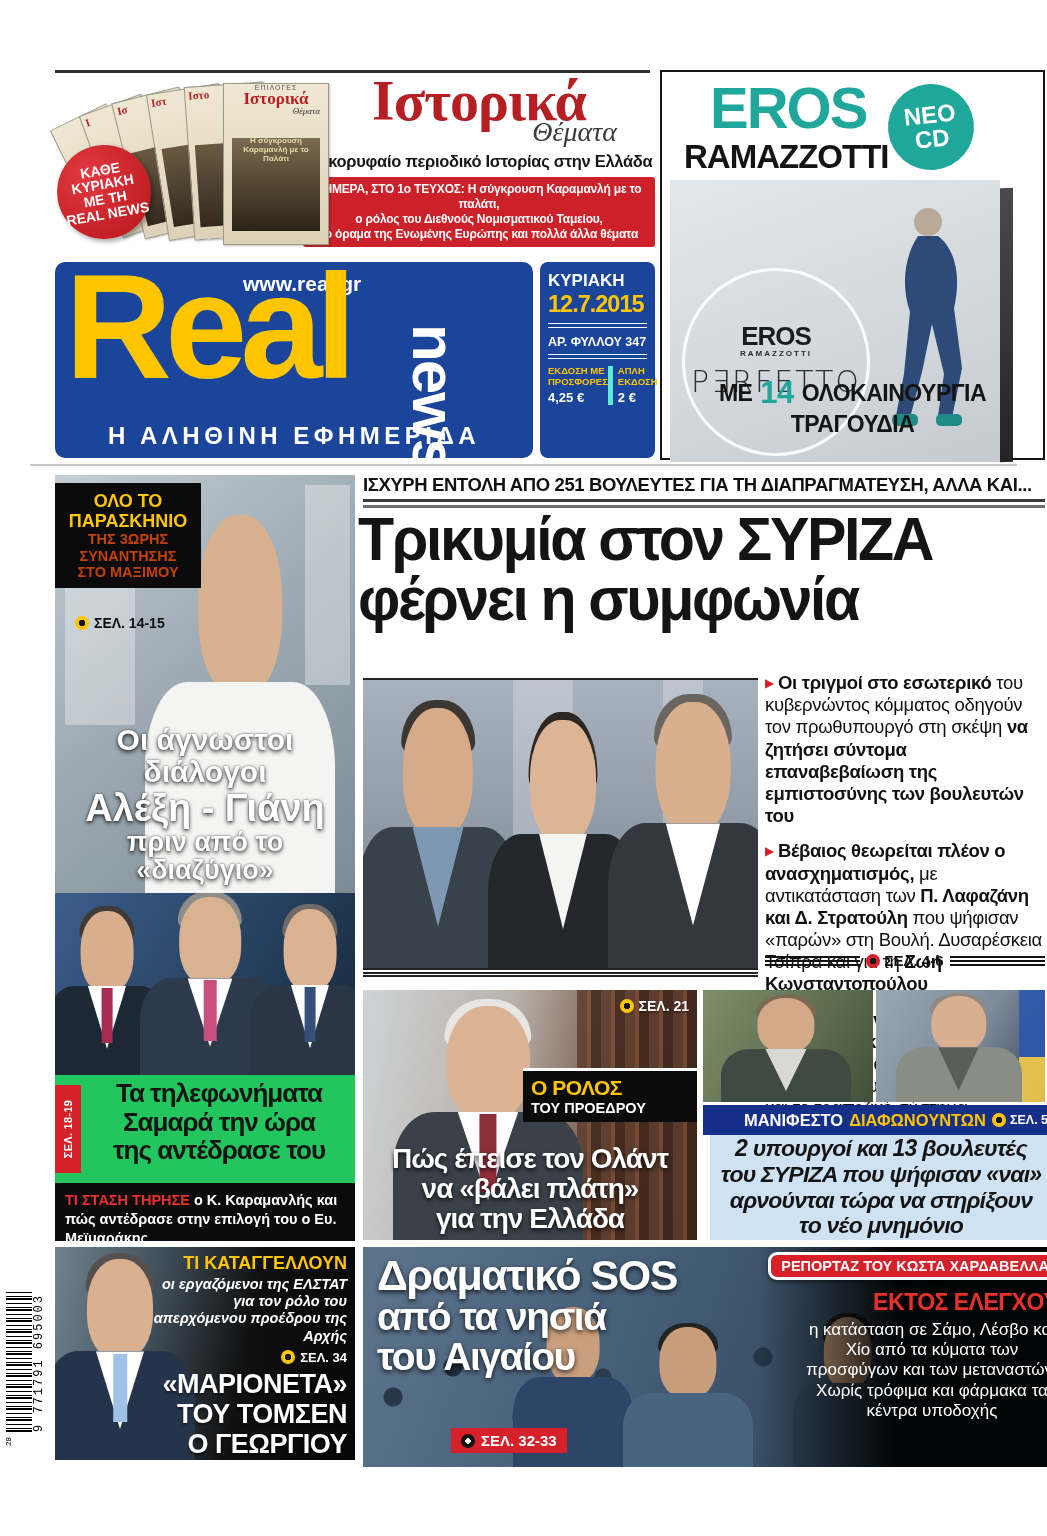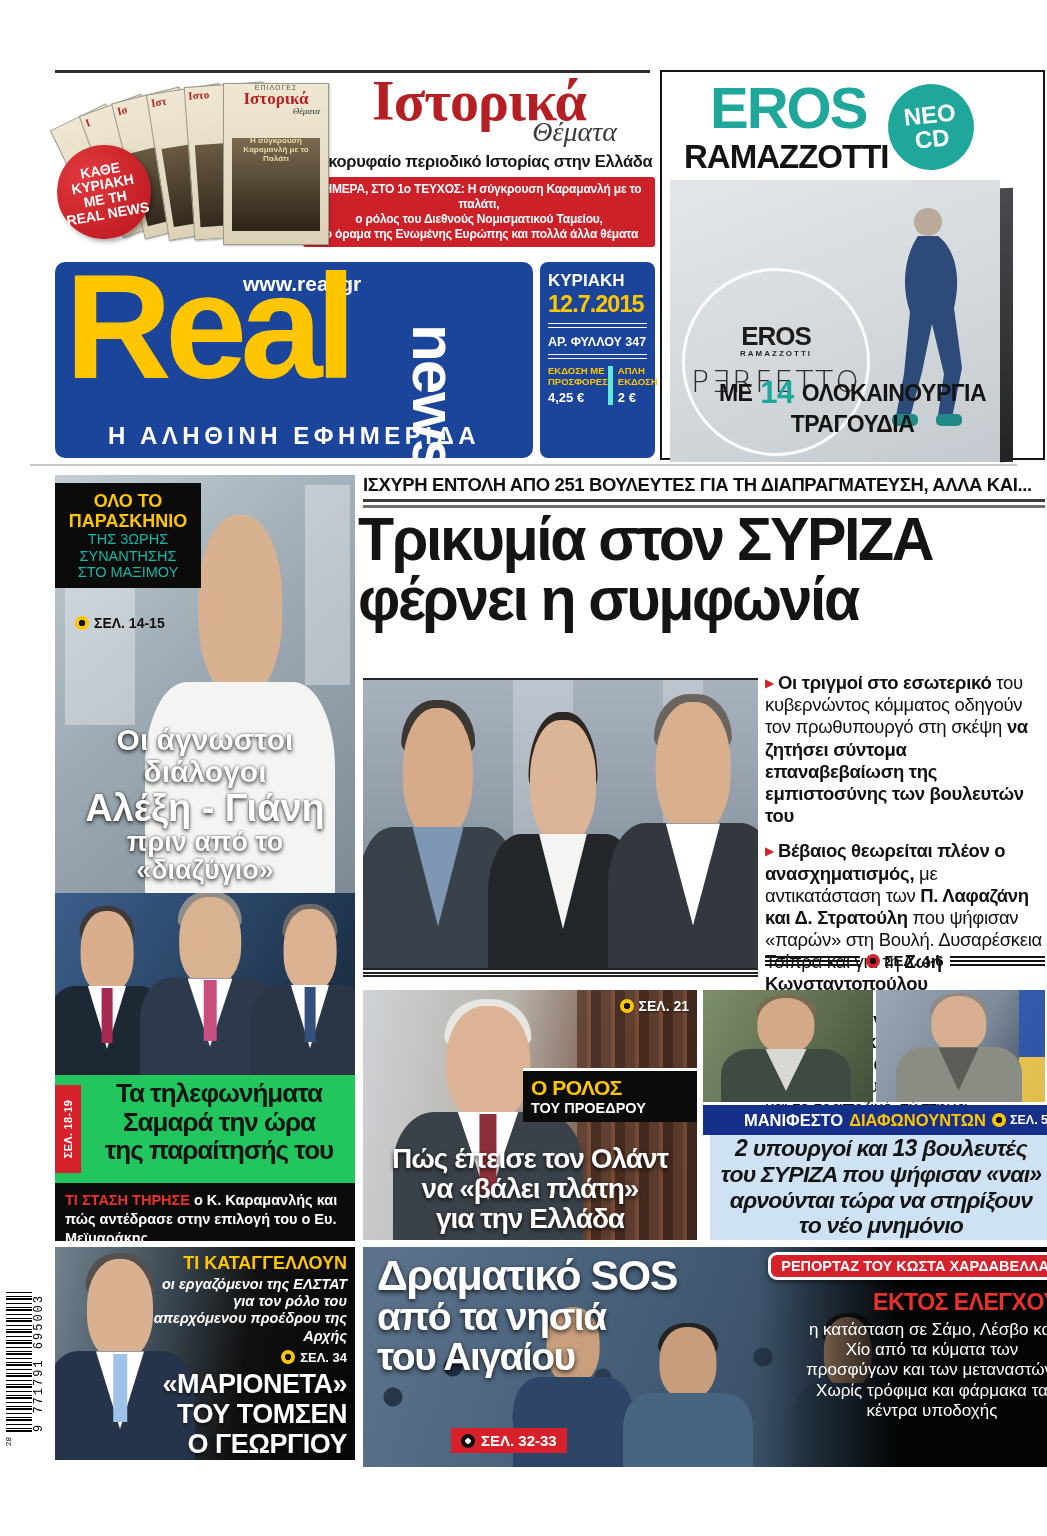--- a/index.html
+++ b/index.html
@@ -79,21 +79,21 @@
   .p-hair{position:absolute;left:50%;top:-3%;transform:translateX(-50%);width:46%;height:22%;background:var(--hair,#555);border-radius:50% 50% 40% 40%/80% 80% 30% 30%;}
   .p-torso{position:absolute;bottom:0;left:0;width:100%;height:56%;background:var(--suit,#2a3440);border-radius:22% 22% 0 0/40% 40% 0 0;}
   .p-shirt{position:absolute;left:50%;top:0;transform:translateX(-50%);width:32%;height:66%;background:var(--shirt,#fff);clip-path:polygon(0 0,100% 0,50% 100%);}
   .p-tie{position:absolute;left:50%;top:2%;transform:translateX(-50%);width:9%;height:58%;background:var(--tie,transparent);}
 
   
   #story1{left:55px;top:475px;width:300px;height:418px;background:linear-gradient(140deg,#c3cdd3 0%,#9eabb4 45%,#7d8b96 100%);overflow:hidden;}
   #story1 .win{position:absolute;background:rgba(255,255,255,.35);}
   #s1-label{position:absolute;left:0;top:8px;width:138px;background:#0b0b0b;padding:8px 4px;text-align:center;line-height:1.12;}
   .s1-y{color:#ffc600;font-weight:800;font-size:18px;}
-  .s1-w{color:#14b8a6;font-weight:400;font-size:14.5px;}
+  .s1-w{color:#c2410c;font-weight:700;font-size:14.5px;}
   #s1-ref{position:absolute;left:20px;top:140px;display:flex;align-items:center;gap:5px;font-weight:800;font-size:14px;color:#111;}
   .ref-dot{width:14px;height:14px;border-radius:50%;flex:0 0 auto;}
   .ref-dot.red{background:radial-gradient(circle,#111 0 3px,#d6212a 3.5px);}
   .ref-dot.yel{background:radial-gradient(circle,#111 0 3px,#ffc600 3.5px);}
   #s1-headline{position:absolute;left:0;bottom:8px;width:100%;text-align:center;color:#fff;font-weight:800;line-height:1.06;
                text-shadow:0 2px 4px rgba(0,0,0,.75),0 0 2px rgba(0,0,0,.6);}
   #s1-headline .l1{font-size:30px;} #s1-headline .l2{font-size:38px;} #s1-headline .l3{font-size:27px;}
 
   #story2{left:55px;top:893px;width:300px;height:348px;}
   #s2-photo{position:absolute;left:0;top:0;width:300px;height:182px;background:linear-gradient(120deg,#3c5e8c 0%,#27415f 55%,#17283a 100%);overflow:hidden;}
@@ -354,21 +354,21 @@
           </div>
       </div>
     </div>
     <div id="s2-box">
       <div id="s2-badge">
         <span>ΣΕΛ. 18-19</span>
       </div>
       <div id="s2-headline">
         <div>Τα τηλεφωνήματα</div>
         <div>Σαμαρά την ώρα</div>
-        <div>της παραίτησής του</div>
+        <div>της αντέδρασε του</div>
       </div>
     </div>
     <div id="s2-bar">
       <span class="red">ΤΙ ΣΤΑΣΗ ΤΗΡΗΣΕ</span><span> ο Κ. Καραμανλής και πώς αντέδρασε στην επιλογή του ο Ευ. Μεϊμαράκης</span>
     </div>
   </div>
 
   <div class="abs" id="story3">
     <div class="person" style="left:-10px;top:12px;width:150px;height:210px;--skin:#d9b191;--suit:#25344a;--shirt:#fff;--tie:#9fc3e8;--hair:#55504e;">
       <div class="p-hair"></div>

